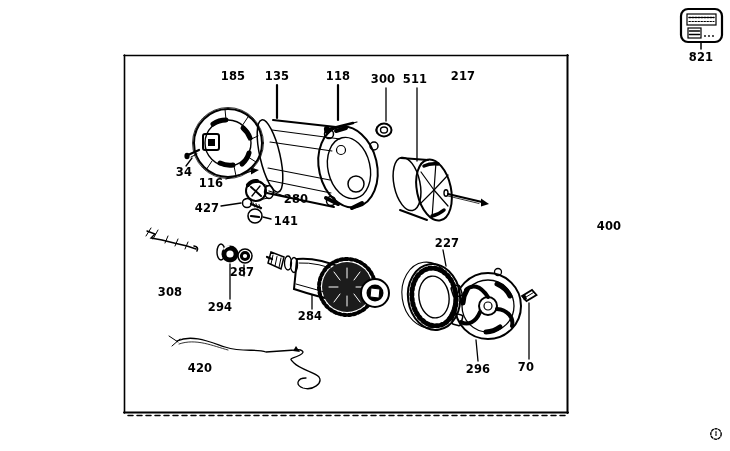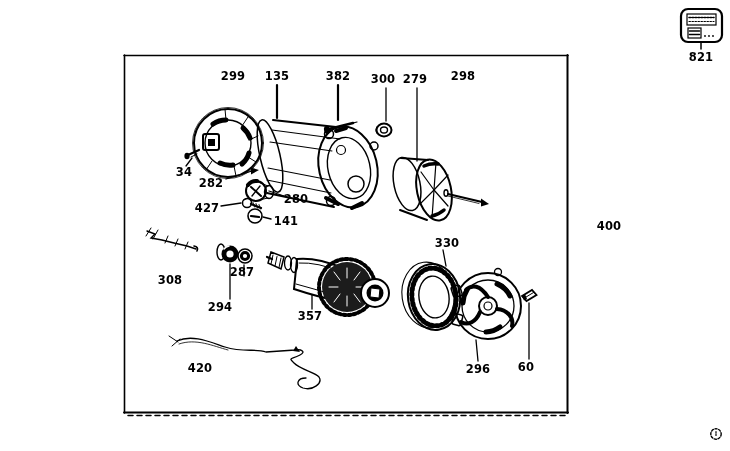--- a/index.html
+++ b/index.html
@@ -252,35 +252,35 @@
     <circle cx="709" cy="36" r="0.9" fill="#000" stroke="none"></circle>
     <circle cx="713" cy="36" r="0.9" fill="#000" stroke="none"></circle>
   </g>
 
   <g>
     <circle cx="716" cy="434" r="5.2" stroke-width="1.4" stroke-dasharray="2.2,1.6"></circle>
     <line x1="716" y1="431.5" x2="716" y2="436.5" stroke-width="1.2" stroke-dasharray="1.4,1.2"></line>
   </g>
 </svg>
 
-  <div class="lbl" style="left:233px;top:76px">299</div>
+  <div class="lbl" style="left:233px;top:76px">185</div>
   <div class="lbl" style="left:277px;top:76px">135</div>
-  <div class="lbl" style="left:338px;top:76px">382</div>
+  <div class="lbl" style="left:338px;top:76px">118</div>
   <div class="lbl" style="left:383px;top:79px">300</div>
-  <div class="lbl" style="left:415px;top:79px">279</div>
-  <div class="lbl" style="left:463px;top:76px">298</div>
+  <div class="lbl" style="left:415px;top:79px">511</div>
+  <div class="lbl" style="left:463px;top:76px">217</div>
   <div class="lbl" style="left:184px;top:172px">34</div>
-  <div class="lbl" style="left:211px;top:183px">282</div>
+  <div class="lbl" style="left:211px;top:183px">116</div>
   <div class="lbl" style="left:207px;top:208px">427</div>
   <div class="lbl" style="left:296px;top:199px">280</div>
   <div class="lbl" style="left:286px;top:221px">141</div>
-  <div class="lbl" style="left:170px;top:280px">308</div>
+  <div class="lbl" style="left:170px;top:292px">308</div>
   <div class="lbl" style="left:242px;top:272px">287</div>
   <div class="lbl" style="left:220px;top:307px">294</div>
-  <div class="lbl" style="left:310px;top:316px">357</div>
-  <div class="lbl" style="left:447px;top:243px">330</div>
+  <div class="lbl" style="left:310px;top:316px">284</div>
+  <div class="lbl" style="left:447px;top:243px">227</div>
   <div class="lbl" style="left:478px;top:369px">296</div>
-  <div class="lbl" style="left:526px;top:367px">60</div>
+  <div class="lbl" style="left:526px;top:367px">70</div>
   <div class="lbl" style="left:200px;top:368px">420</div>
   <div class="lbl" style="left:609px;top:226px">400</div>
   <div class="lbl" style="left:701px;top:57px">821</div>
 
 </div>
 
 </body></html>

